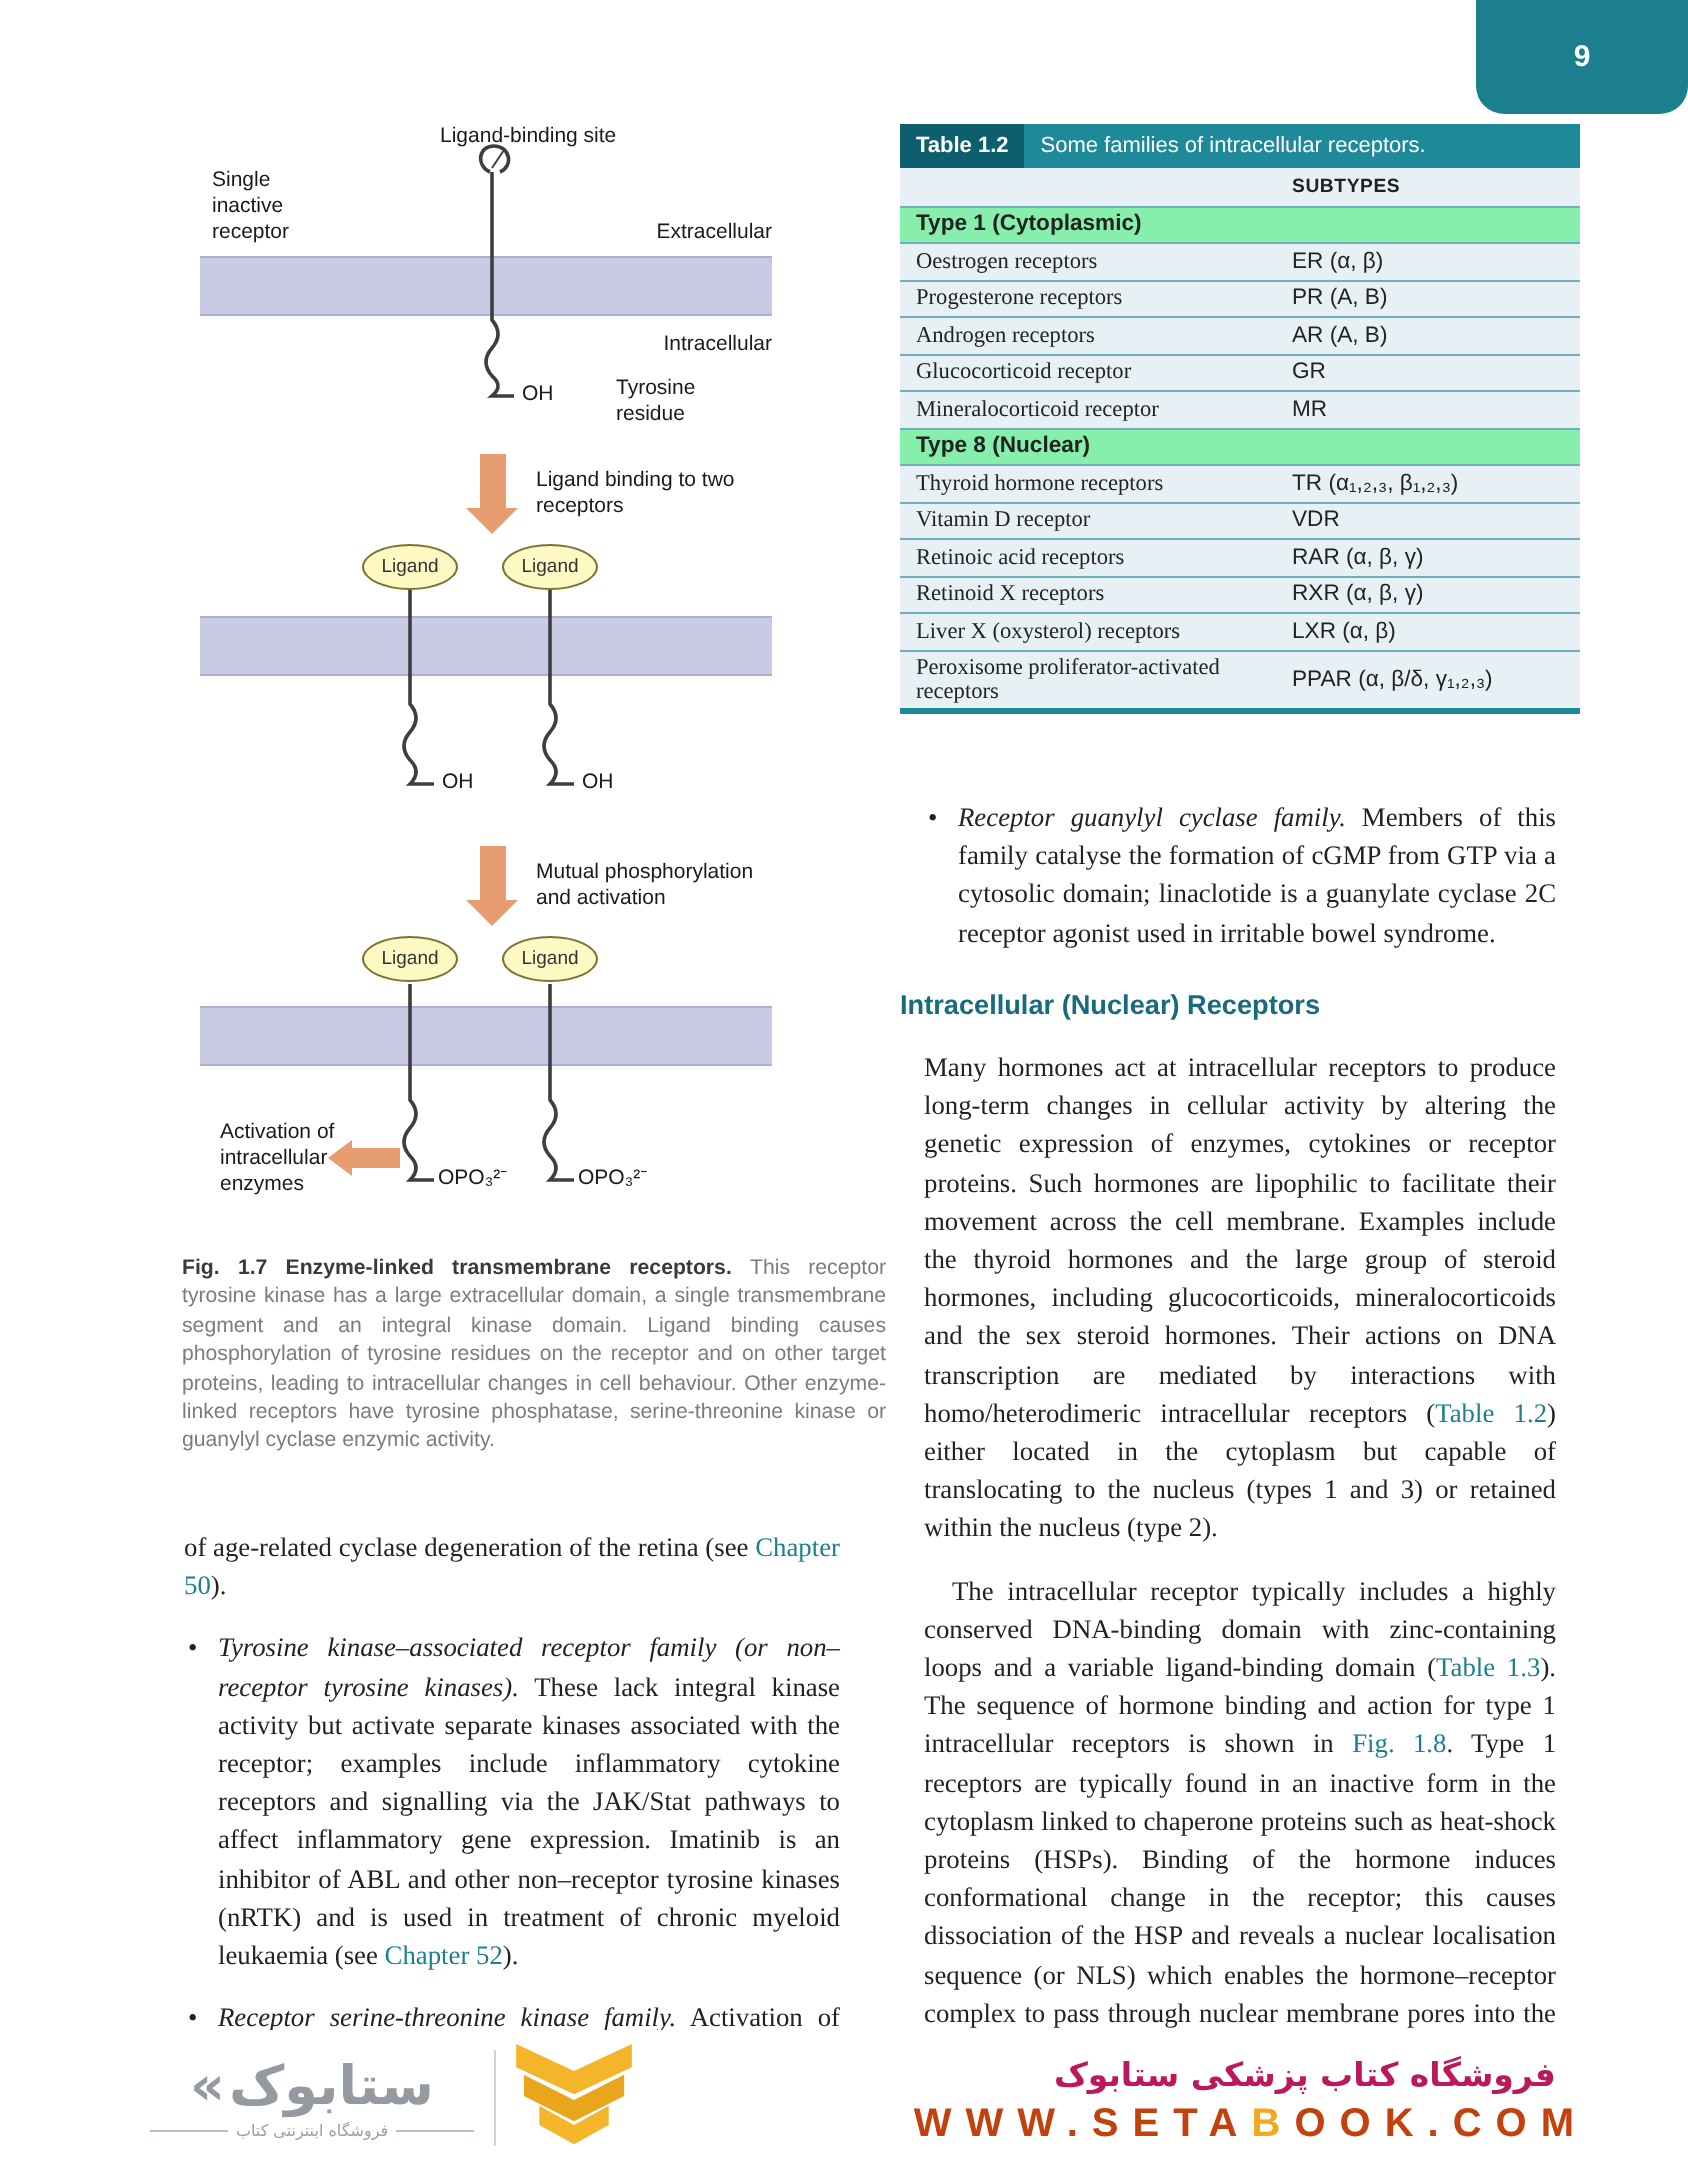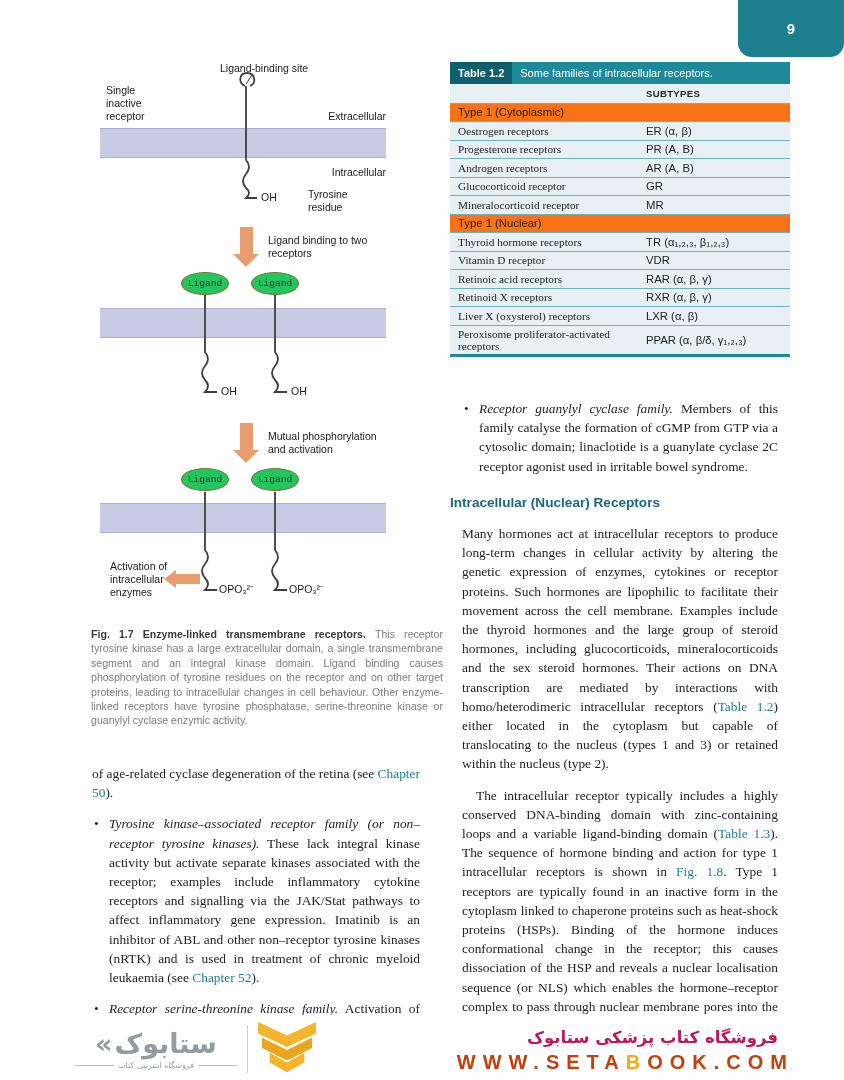--- a/index.html
+++ b/index.html
@@ -15,23 +15,23 @@
               border-radius:0 0 14px 14px; display:flex; align-items:center; justify-content:center; }
   .page-tab span { color:#fff; font-size:15px; font-weight:bold; }
 
   
   .figure { position:absolute; left:80px; top:60px; width:360px; height:565px; }
   .membrane { position:absolute; left:20px; width:286px; height:30px; background:#c9cae3;
               border-top:1px solid #aeafd0; border-bottom:1px solid #aeafd0; z-index:1; }
   .fig-svg { position:absolute; left:0; top:0; z-index:2; }
   .fig-label { position:absolute; font-size:10.5px; line-height:13px; color:#1a1a1a; z-index:3; }
   .ra { text-align:right; }
-  .ligand { position:absolute; width:48px; height:23px; border-radius:50%; background:#22c55e;
+  .ligand { position:absolute; width:48px; height:23px; border-radius:50%; background:#fef9c3;
             border:1.5px solid #7d7433; display:flex; align-items:center; justify-content:center;
-            font-size:9.5px; color:#333; z-index:3;font-family:Liberation Mono, monospace; }
+            font-size:9.5px; color:#333; z-index:3; }
   .a-shaft { position:absolute; background:#e79d6f; z-index:2; }
   .a-head-down { position:absolute; width:0; height:0; border-left:13px solid transparent;
                  border-right:13px solid transparent; border-top:13px solid #e79d6f; z-index:2; }
   .a-head-left { position:absolute; width:0; height:0; border-top:9px solid transparent;
                  border-bottom:9px solid transparent; border-right:12px solid #e79d6f; z-index:2; }
 
   .fig-caption { position:absolute; left:80px; top:627px; width:352px; font-size:10.6px;
                  line-height:14.4px; color:#7b7c7f; text-align:justify;margin-left:11px; }
   .fig-caption .b { font-weight:bold; }
   .fig-caption .dark { color:#3a3a3c; }
@@ -53,21 +53,21 @@
 
   
   .table-card { position:absolute; left:450px; top:62px; width:340px; font-size:11.3px; color:#222; }
   .tbl-head { display:flex; height:22px; color:#fff; font-size:11px; }
   .tbl-label { background:#0e5f6d; padding:0 8px; display:flex; align-items:center; font-weight:bold; white-space:nowrap; }
   .tbl-title { background:#1e8a99; flex:1; padding:0 8px; display:flex; align-items:center; }
   .tbl-body { background:#e7f0f4; border-bottom:3px solid #1e8a99; }
   .t-row { display:flex; border-top:1px solid #6fafbd; min-height:18.5px; align-items:center; }
   .t-row:first-child { border-top:none; }
   .t-colhead { font-weight:bold; font-size:9.6px; letter-spacing:0.3px; }
-  .t-section { background:#f97316; font-weight:normal; padding:2px 8px; }
+  .t-section { background:#86efac; font-weight:bold; padding:2px 8px; }
   .t-c1 { flex:0 0 192px; padding:2px 4px 2px 8px;font-family:Liberation Serif, serif; }
   .t-c2 { flex:1; padding:2px 4px; }
 
   
   .footer { position:absolute; left:0; top:1018px; width:844px; height:62px; background:#fff; }
   .logo { position:absolute; left:75px; top:3px; width:245px; height:56px; display:flex; align-items:center; gap:10px; }
   .logo-text-wrap { width:162px; }
   .logo-big { display:flex; justify-content:center; align-items:flex-start; gap:2px;
               font-family:"DejaVu Sans", sans-serif; font-size:27px; line-height:30px;
               font-weight:bold; color:#959aa1; }
@@ -170,21 +170,21 @@
           <div class="t-c2">AR (A, B)</div>
         </div>
       <div class="t-row">
           <div class="t-c1">Glucocorticoid receptor</div>
           <div class="t-c2">GR</div>
         </div>
       <div class="t-row">
           <div class="t-c1">Mineralocorticoid receptor</div>
           <div class="t-c2">MR</div>
         </div>
-      <div class="t-row t-section">Type 1 (Nuclear)</div>
+      <div class="t-row t-section">Type 8 (Nuclear)</div>
       <div class="t-row">
           <div class="t-c1">Thyroid hormone receptors</div>
           <div class="t-c2">TR (α₁,₂,₃, β₁,₂,₃)</div>
         </div>
       <div class="t-row">
           <div class="t-c1">Vitamin D receptor</div>
           <div class="t-c2">VDR</div>
         </div>
       <div class="t-row">
           <div class="t-c1">Retinoic acid receptors</div>

